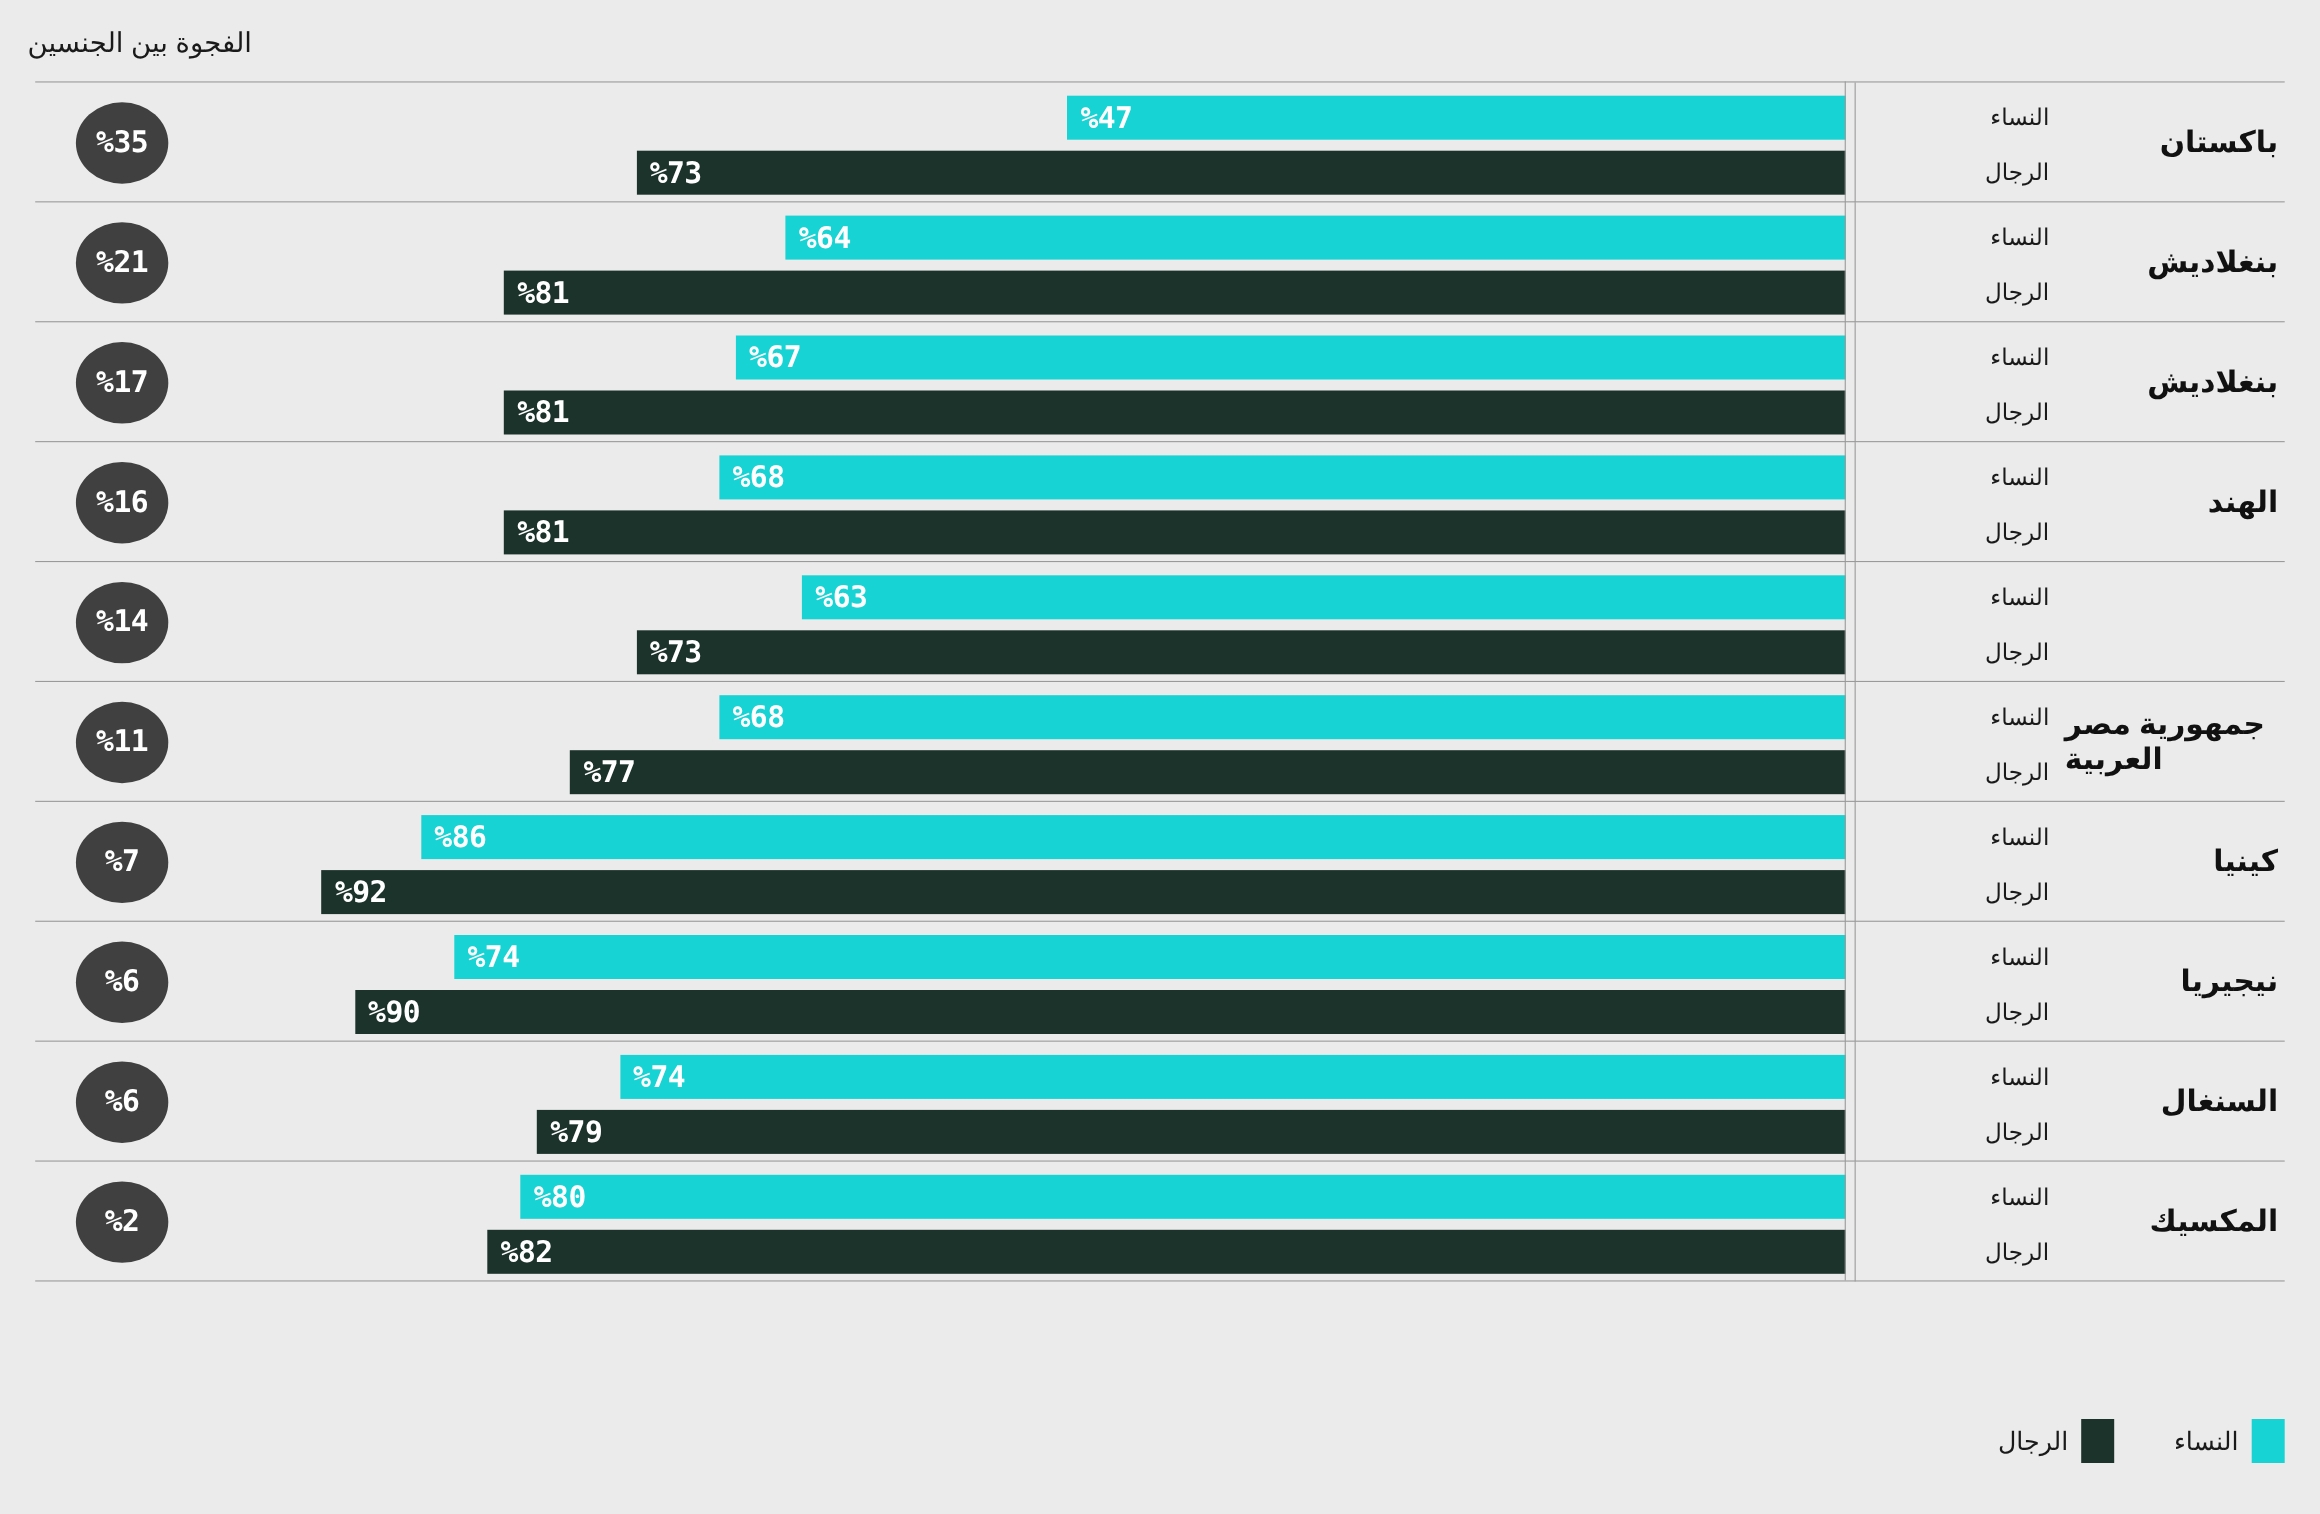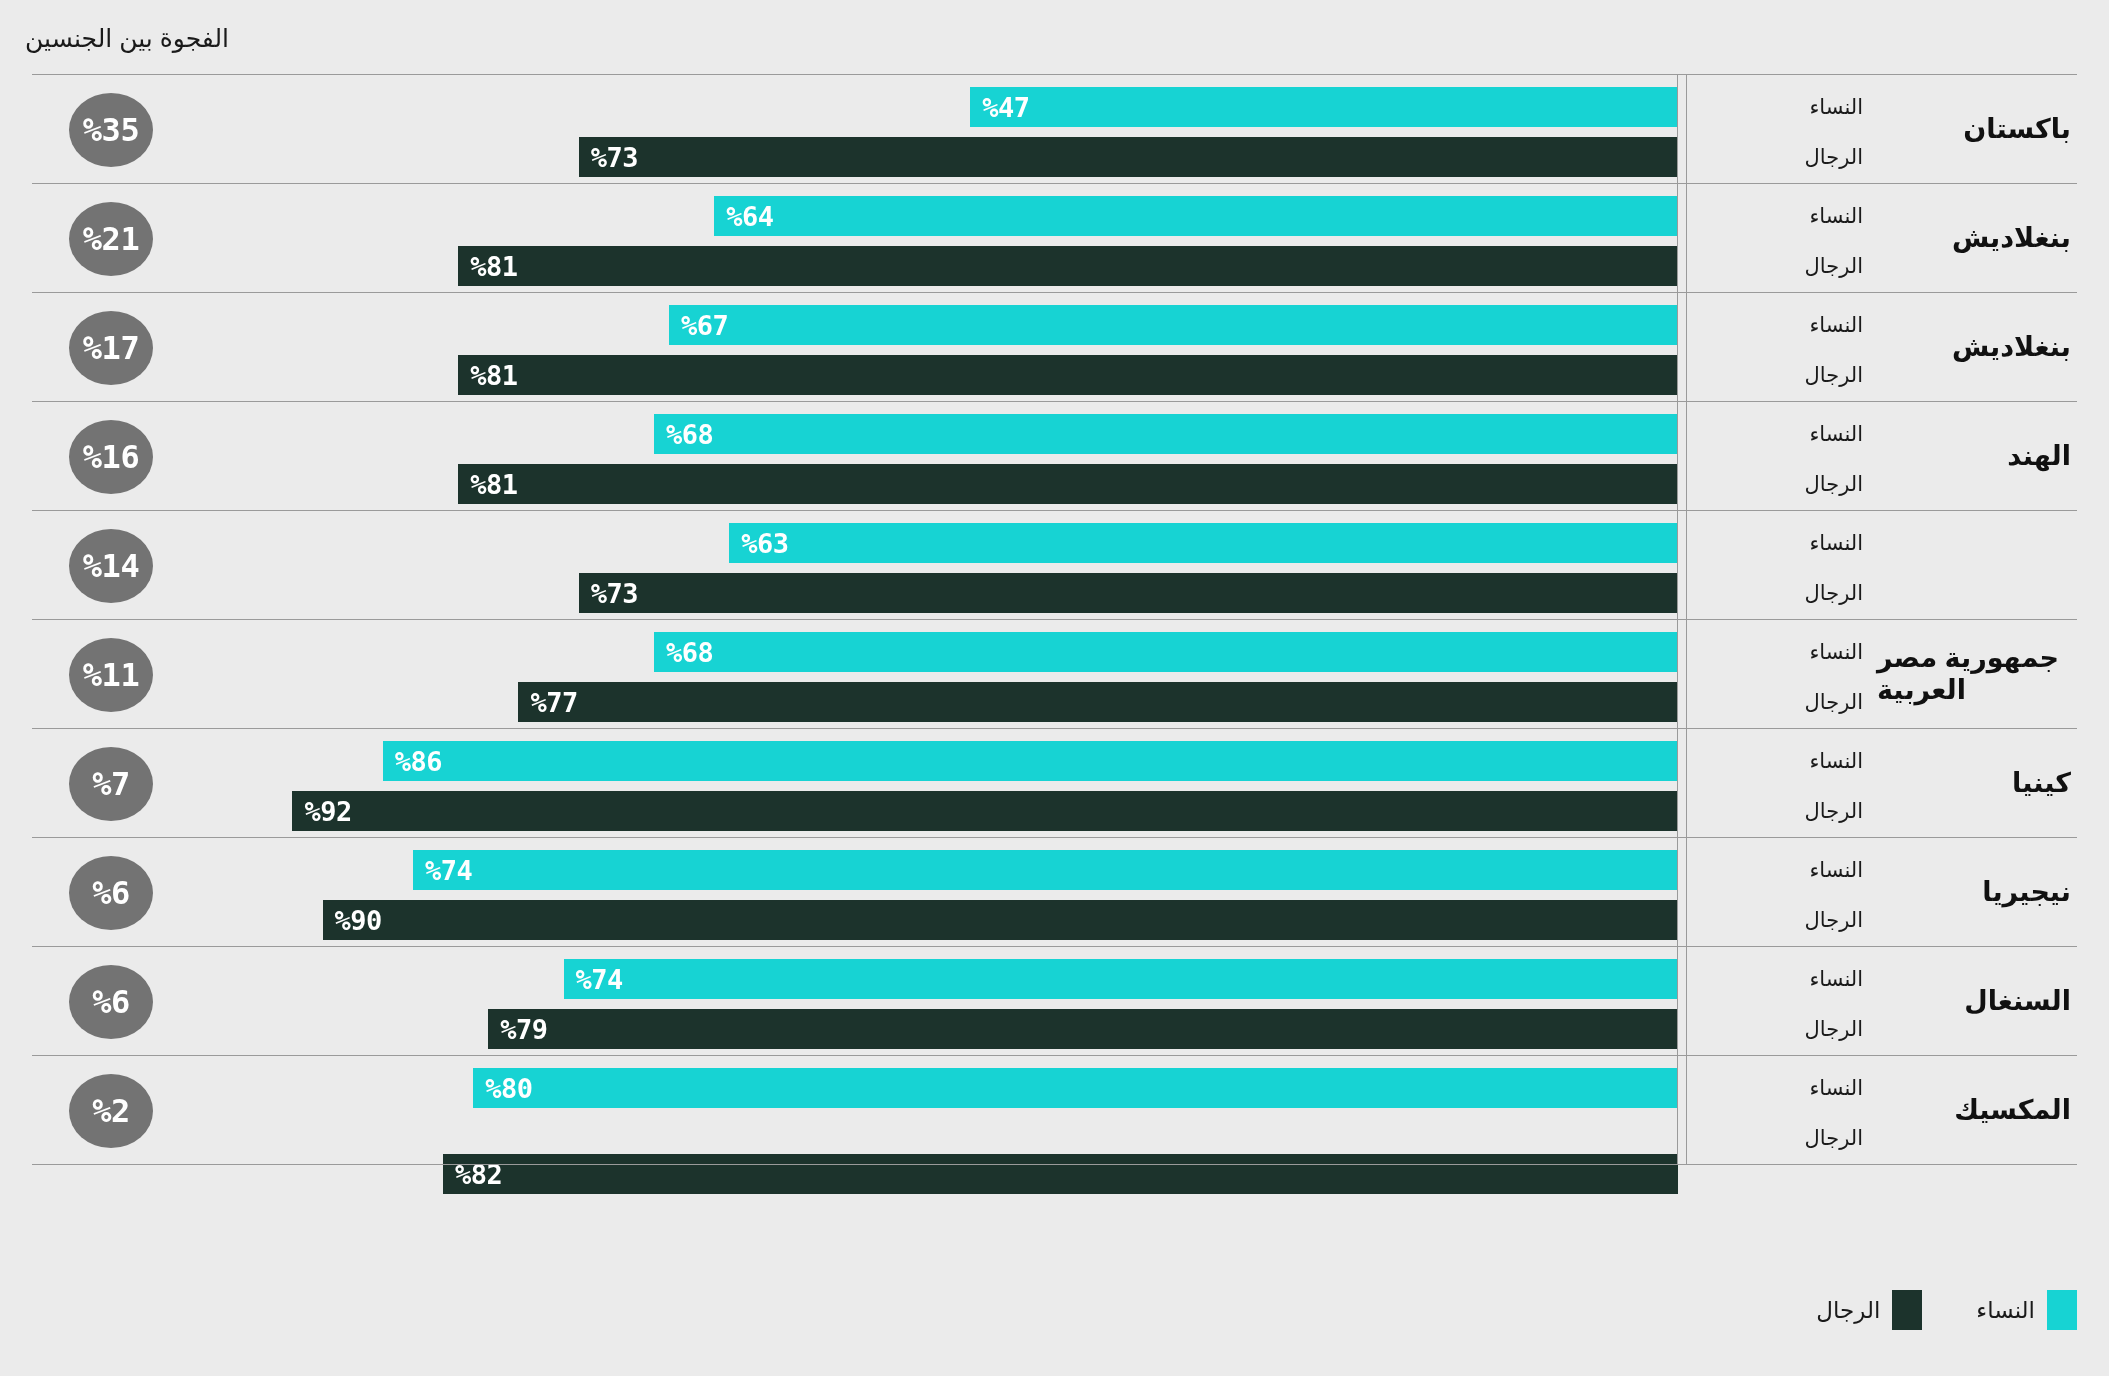--- a/index.html
+++ b/index.html
@@ -49,24 +49,24 @@
   
   .gap-cell{
     position:absolute;
     left:24px; top:0;
     width:110px; height:109px;
     display:flex;align-items:center;justify-content:center;
   }
   .gap-bubble{
     width:84px;height:74px;
     border-radius:50%;
-    background:#737373;
+    background:#404040;
     color:#ffffff;
     display:flex;align-items:center;justify-content:center;
-    font-size:32px;
+    font-size:27px;
     font-weight:700;
     letter-spacing:-0.5px;
     font-family:"DejaVu Sans Mono","Liberation Sans",monospace;
   }
 
   
   .bars{
     position:absolute;
     left:140px;
     right:399px;       
@@ -343,21 +343,21 @@
         </div>
       </div>
       <div class="row">
         <div class="gap-cell">
           <div class="gap-bubble">%2</div>
         </div>
         <div class="bars">
           <div class="barline women" style="width: 80%;">
             <span class="barval">%80</span>
           </div>
-          <div class="barline men" style="width: 82%; margin-top: 36px;">
+          <div class="barline men" style="width: 82%;">
             <span class="barval">%82</span>
           </div>
         </div>
         <div class="series-col">
           <div class="series-lbl women">النساء</div>
           <div class="series-lbl men">الرجال</div>
         </div>
         <div class="country-col">
           <div class="country-lbl">المكسيك</div>
         </div>

